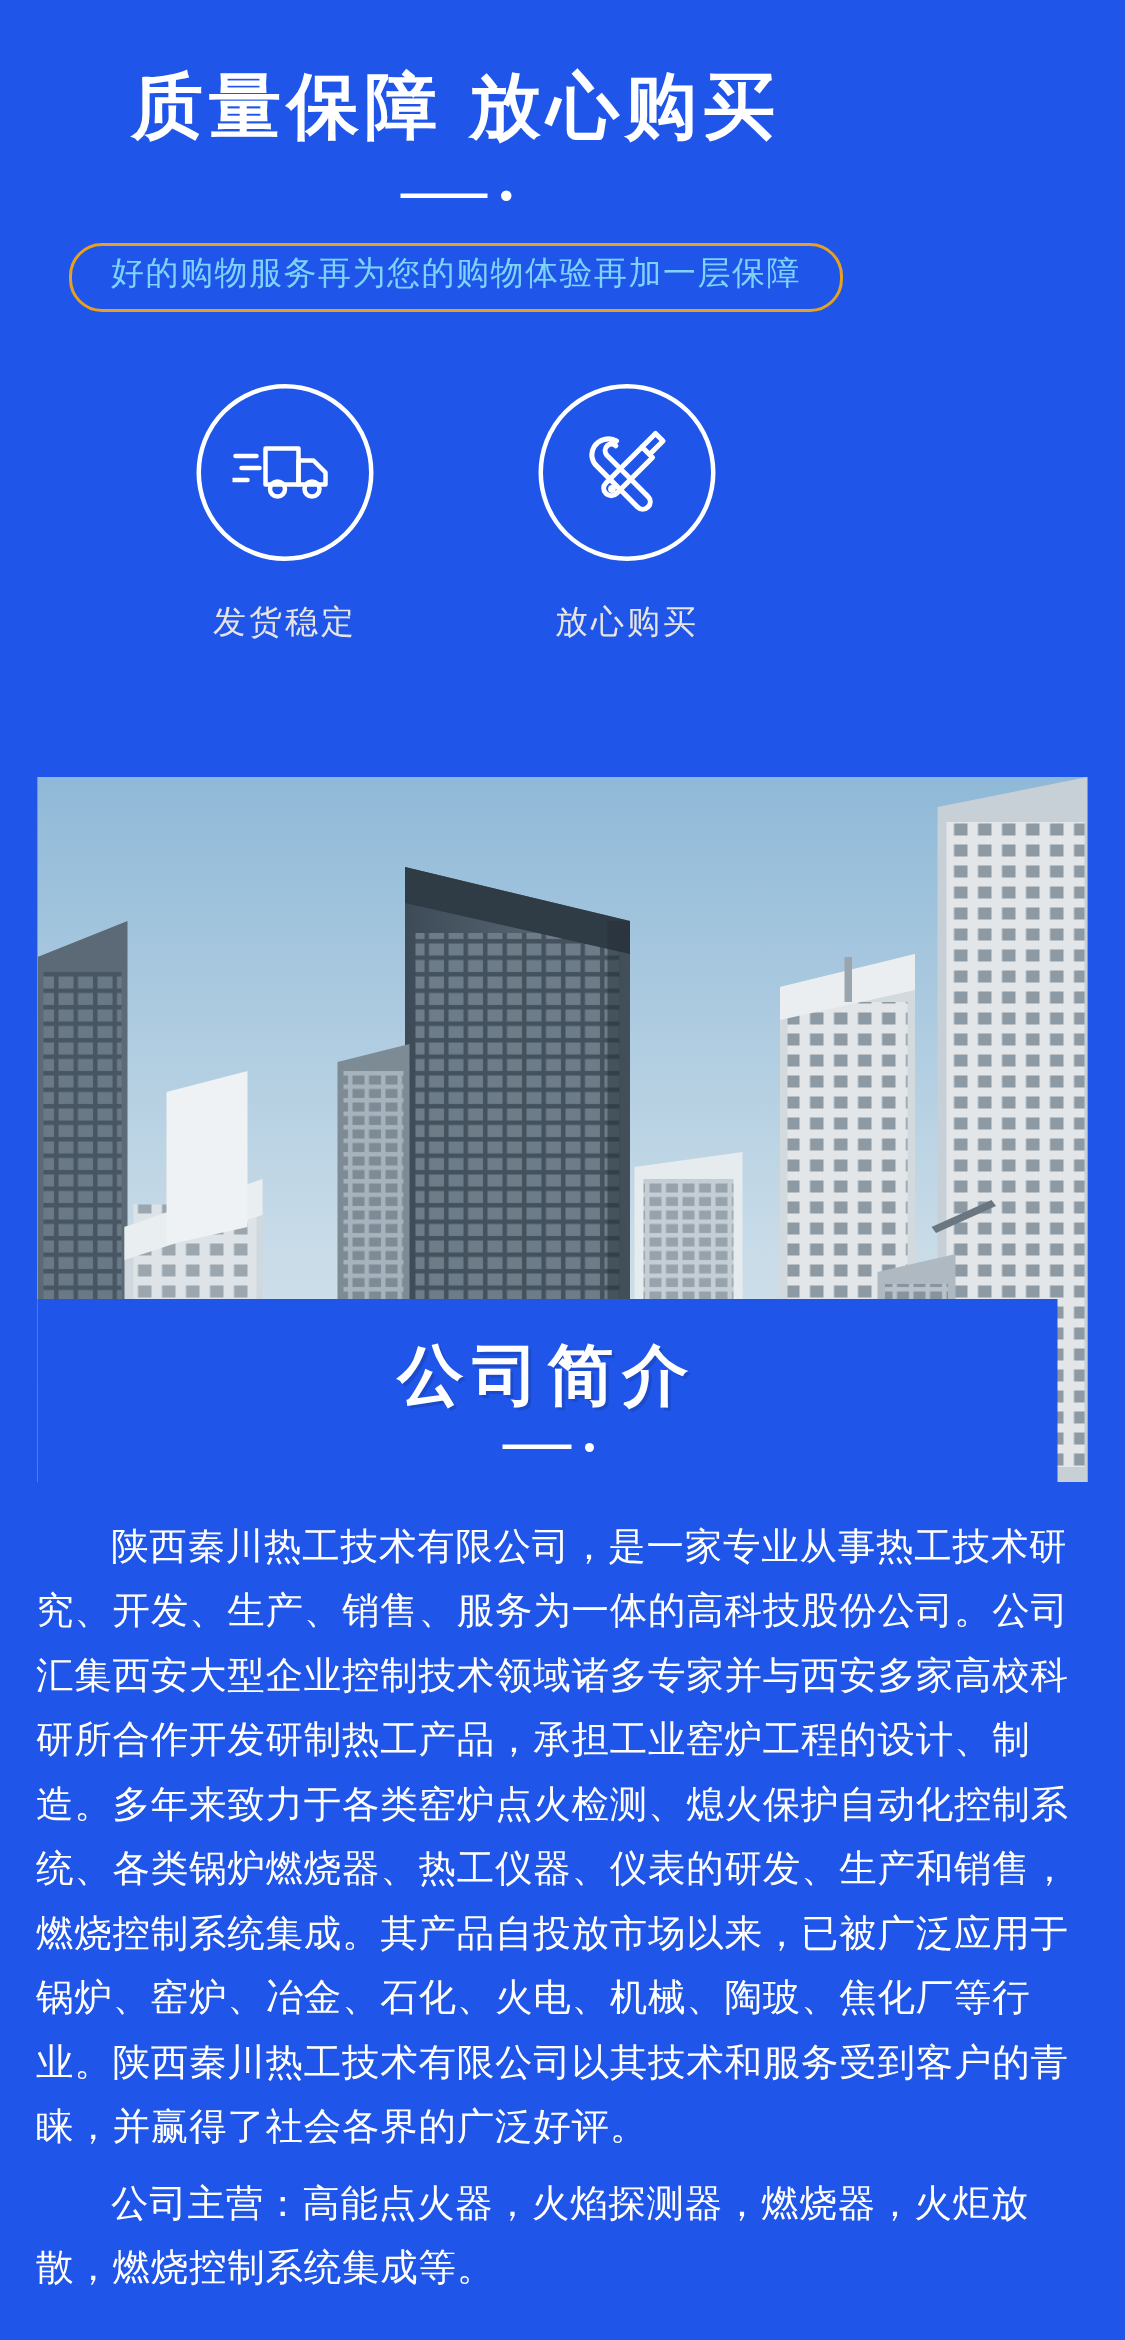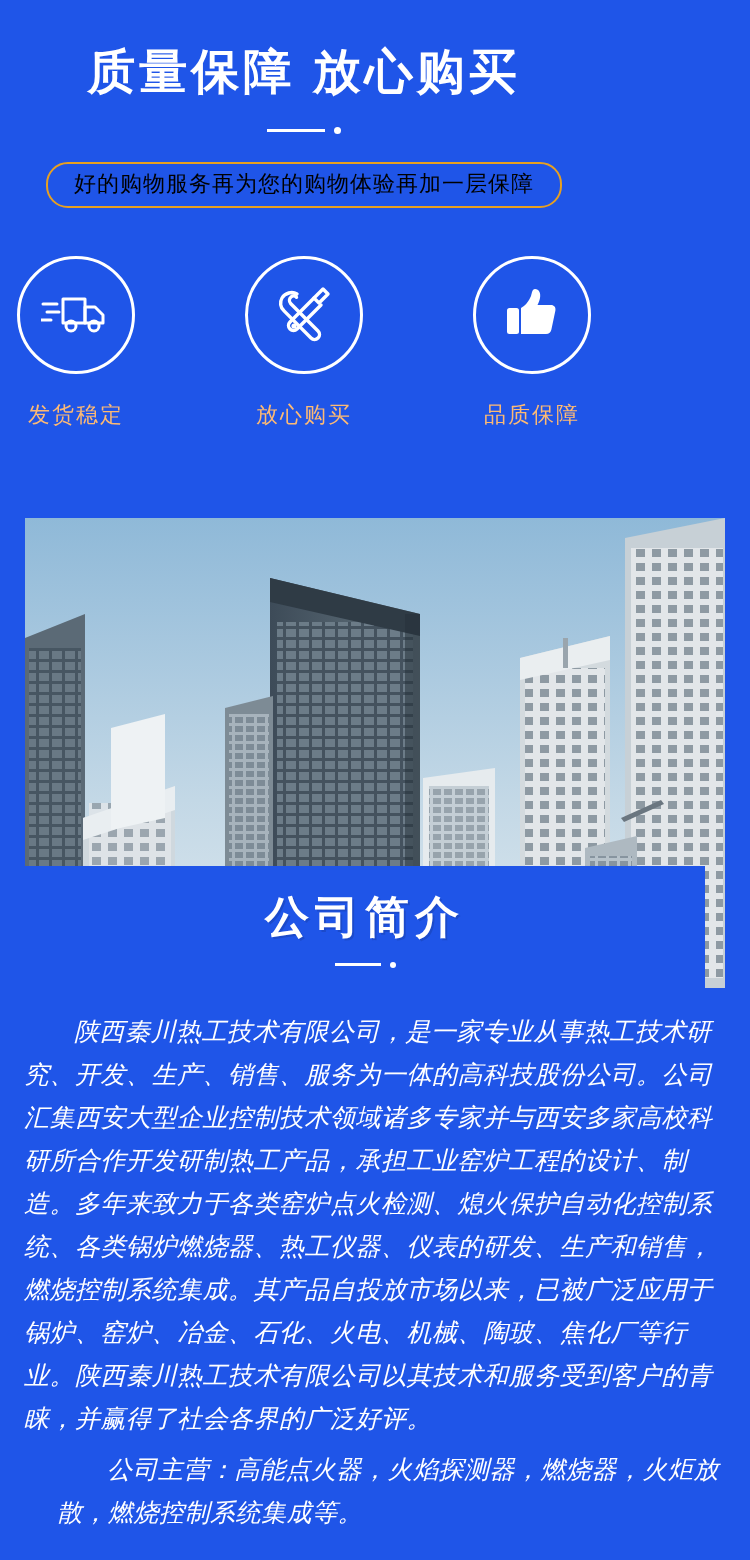--- a/index.html
+++ b/index.html
@@ -55,25 +55,26 @@
     display: block;
   }
   .subtitle-wrap {
     display: flex;
     justify-content: center;
     margin-top: 26px;
   }
   .subtitle {
     border: 2px solid #E8A020;
     border-radius: 22px;
-    color: #000000;
+    color: #7dd3fc;
     font-size: 22px;
     letter-spacing: 1px;
     padding: 9px 26px 11px 26px;
     line-height: 1;
+    font-family: Liberation Mono, monospace;
   }
 
   .features {
     display: flex;
     justify-content: center;
     gap: 78px;
     margin-top: 48px;
   }
   .feature {
     width: 150px;
@@ -84,21 +85,21 @@
     height: 118px;
     margin: 0 auto;
     border: 3px solid #ffffff;
     border-radius: 50%;
     display: flex;
     align-items: center;
     justify-content: center;
   }
   .feature .label {
     margin-top: 26px;
-    color: #fdba74;
+    color: #e5e5e5;
     font-size: 22px;
     letter-spacing: 2px;
   }
 
   
   .photo-section {
     position: relative;
     width: 730px;
     margin-top: 26px;
     padding: 0 25px;
@@ -132,30 +133,29 @@
     letter-spacing: 6px;
     text-shadow: 2px 2px 0 rgba(0,0,0,0.12);
   }
   .photo-caption .divider { margin-top: 12px; }
   .photo-caption .divider .bar { width: 46px; height: 3px; }
   .photo-caption .divider .dot { width: 6px; height: 6px; }
 
   
   .copy {
     padding: 22px 24px 0 24px;
-    font-style: italic;
   }
   .copy p {
     color: #ffffff;
     font-size: 25px;
     line-height: 1.72;
     text-indent: 2em;
     letter-spacing: 0.5px;
   }
-  .copy p + p { margin-top: 8px; margin-left: 33px; }
+  .copy p + p { margin-top: 8px; }
 </style>
 </head>
 <body>
 
 <div class="page">
 
   <div class="banner">
 
     <div class="banner-title">质量保障 放心购买</div>
 
@@ -192,31 +192,20 @@
               <path d="M24 12c-5-3-12-1-15 4-2.5 4.2-1.6 9.4 1.8 12.6L38 56c2 2 5 2 7 0s2-5 0-7L17.6 21.5C16 19.6 16 16.7 18 15c1.6-1.4 4-1.3 5.5.2" stroke="#fff" stroke-width="3.4" stroke-linecap="round" stroke-linejoin="round"></path>
               <path d="M50 7l-9 9 5 5 9-9z" stroke="#fff" stroke-width="3.4" stroke-linejoin="round"></path>
               <path d="M41 16L17 40c-2 2-2 5 0 7s5 2 7 0l24-24" stroke="#fff" stroke-width="3.4" stroke-linecap="round" stroke-linejoin="round"></path>
               <circle cx="21" cy="44" r="2.6" fill="#fff"></circle>
             </svg>
           </span>
         </div>
         <div class="label">放心购买</div>
       </div>
 
-      <div class="feature">
-        <div class="circle">
-          <span>
-            <svg width="62" height="62" viewBox="0 0 62 62" fill="none">
-              <path d="M20 26c4-2 8-7 10-12 1-3 1-7 4-7 4 0 6 4 5 9-.5 2.6-1.5 5-2.5 7H50c3 0 5 2.4 4.4 5.4l-4 19C50 50 48 52 45 52H20z" fill="#fff"></path>
-              <rect x="6" y="26" width="12" height="26" rx="2.5" fill="#fff"></rect>
-            </svg>
-          </span>
-        </div>
-        <div class="label">品质保障</div>
-      </div>
 
     </div>
   </div>
 
   <div class="photo-section">
     <div class="photo">
       <svg width="700" height="470" viewBox="0 0 700 470">
         <defs>
           <linearGradient id="sky" x1="0" y1="0" x2="0" y2="1">
             <stop offset="0%" stop-color="#8fb9d8"></stop>

